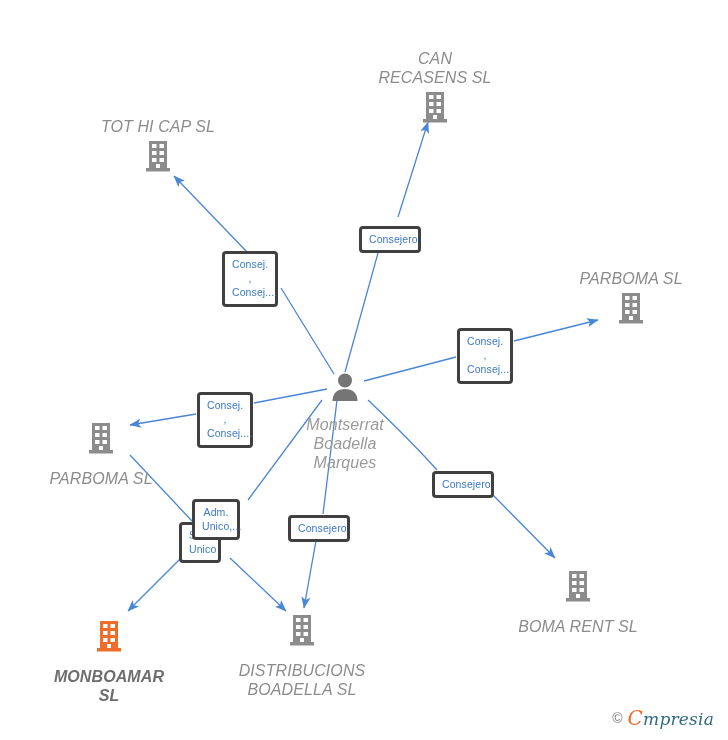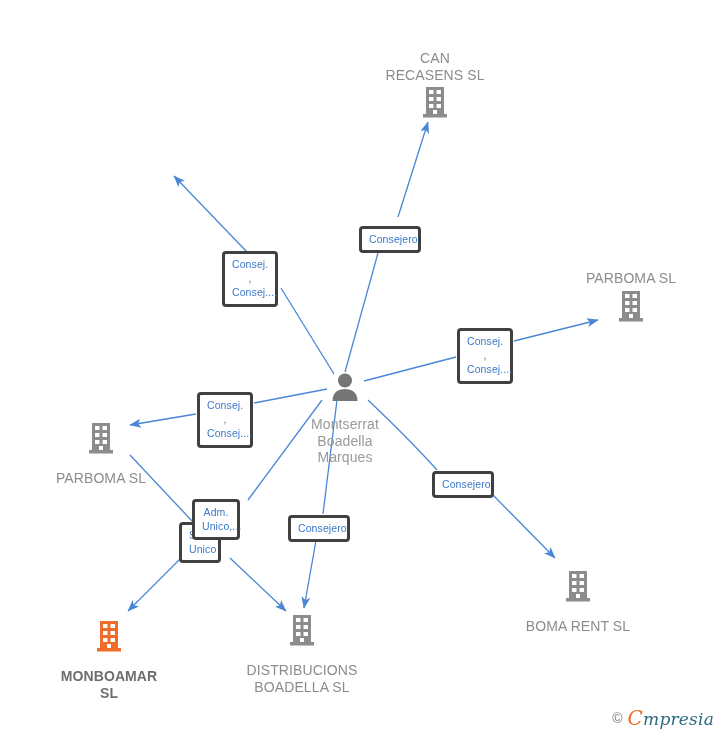--- a/index.html
+++ b/index.html
@@ -30,24 +30,25 @@
     margin-left: -65px;
     text-align: center;
     line-height: 1.18;
   }
   .node-icon {
     display: block;
     margin: 0 auto;
   }
   .node-label {
     display: block;
-    font-size: 14px;
+    font-size: 16px;
     color: #8c8c8c;
     letter-spacing: 0.1px;
     white-space: pre-line;
+    font-style: italic;
   }
   .node-label.label-above {
     margin-bottom: 3px;
   }
   .node-label.label-below {
     margin-top: 14px;
   }
   .node.focal .node-label {
     color: #6e6e6e;
     font-weight: bold;
@@ -140,20 +141,34 @@
       <line x1="322" y1="400" x2="248" y2="500" stroke="#4a86d6" stroke-width="1.3"></line>
       <line x1="205" y1="534" x2="128" y2="611" stroke="#4a86d6" stroke-width="1.3" marker-end="url(#arrowhead)"></line>
     </g>
 
     <g>
       <line x1="130" y1="455" x2="192" y2="521" stroke="#4a86d6" stroke-width="1.3"></line>
       <line x1="230" y1="558" x2="286" y2="611" stroke="#4a86d6" stroke-width="1.3" marker-end="url(#arrowhead)"></line>
     </g>
   </svg>
 
+  <div class="node" style="left:158px; top:118px;">
+    <span class="node-label label-above">TOT HI CAP  SL</span>
+    <svg class="node-icon" width="26" height="34" viewBox="0 0 26 34">
+      <rect x="4" y="1" width="18" height="27" fill="#8c8c8c"></rect>
+      <rect x="1" y="28" width="24" height="3.5" fill="#8c8c8c"></rect>
+      <rect x="7" y="4" width="4.5" height="4" fill="#ffffff"></rect>
+      <rect x="14.5" y="4" width="4.5" height="4" fill="#ffffff"></rect>
+      <rect x="7" y="11" width="4.5" height="4" fill="#ffffff"></rect>
+      <rect x="14.5" y="11" width="4.5" height="4" fill="#ffffff"></rect>
+      <rect x="7" y="18" width="4.5" height="4" fill="#ffffff"></rect>
+      <rect x="14.5" y="18" width="4.5" height="4" fill="#ffffff"></rect>
+      <rect x="11" y="24" width="4" height="4" fill="#ffffff"></rect>
+    </svg>
+  </div>
 
   <div class="node" style="left:435px; top:50px;">
     <span class="node-label label-above">CAN
 RECASENS SL</span>
     <svg class="node-icon" width="26" height="34" viewBox="0 0 26 34">
       <rect x="4" y="1" width="18" height="27" fill="#8c8c8c"></rect>
       <rect x="1" y="28" width="24" height="3.5" fill="#8c8c8c"></rect>
       <rect x="7" y="4" width="4.5" height="4" fill="#ffffff"></rect>
       <rect x="14.5" y="4" width="4.5" height="4" fill="#ffffff"></rect>
       <rect x="7" y="11" width="4.5" height="4" fill="#ffffff"></rect>

